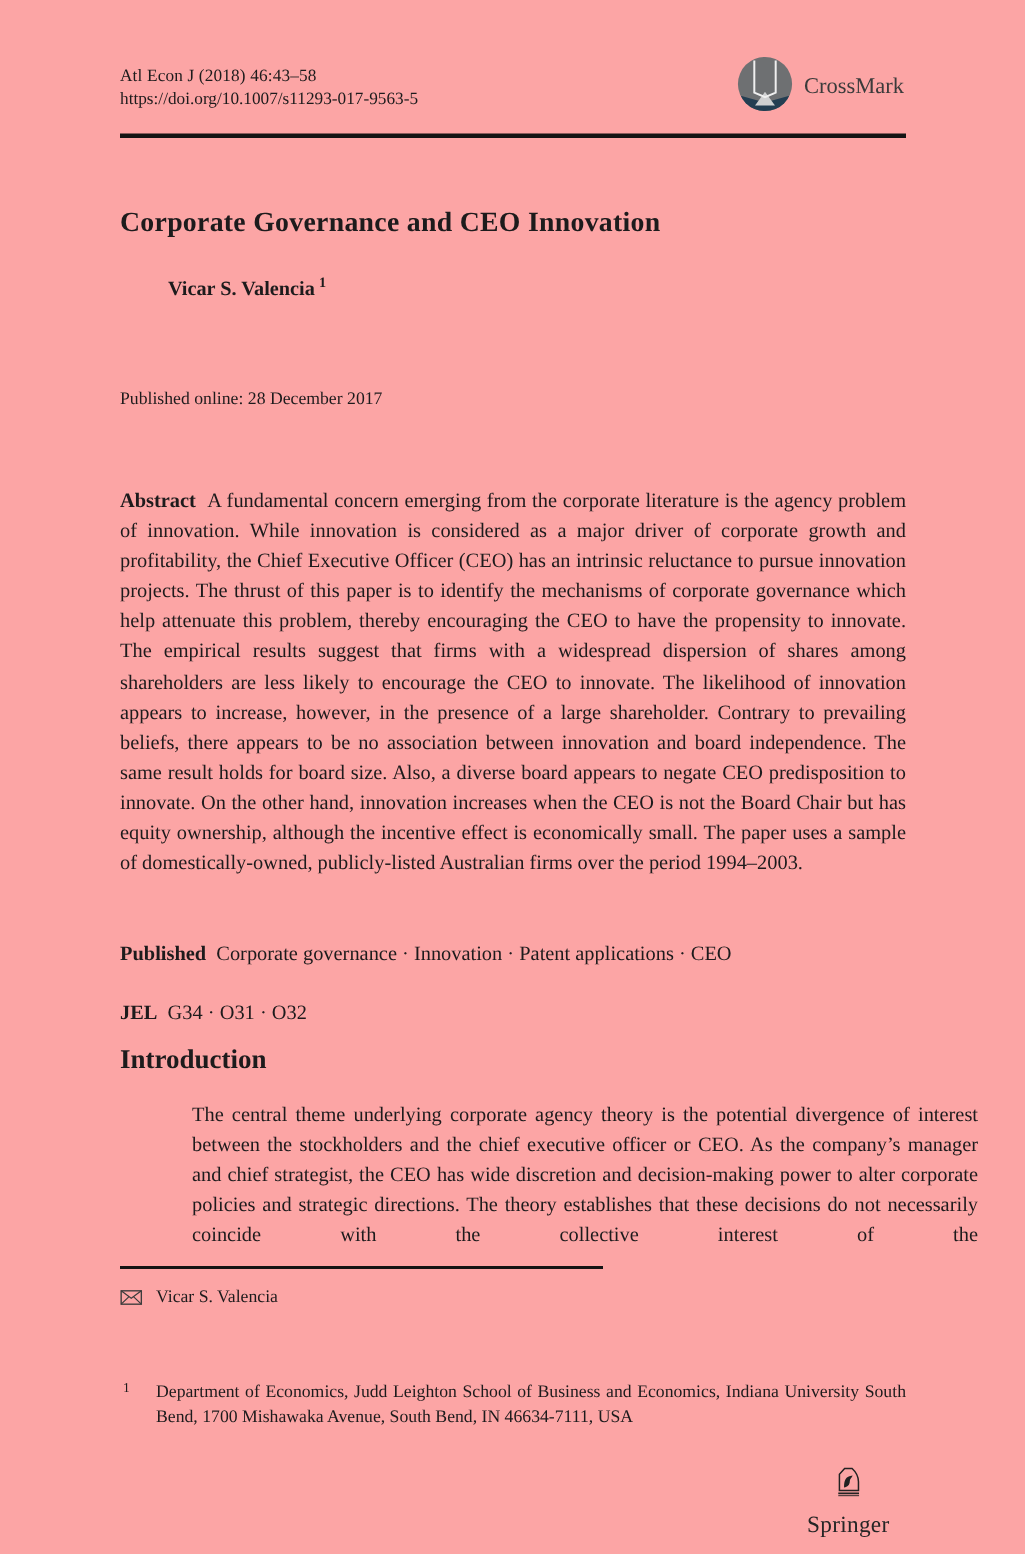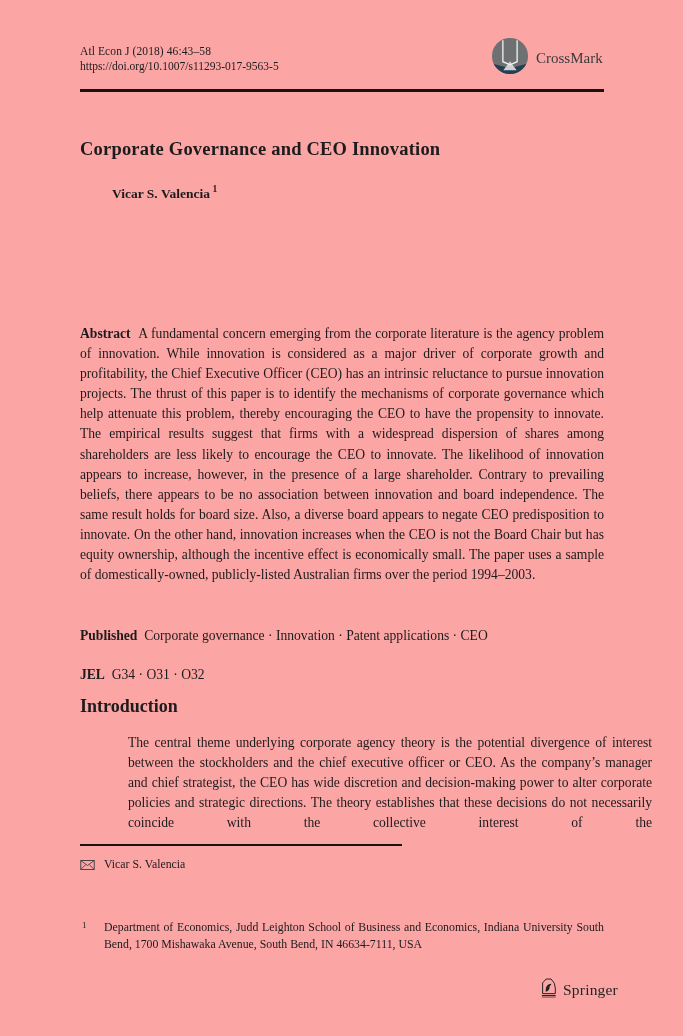--- a/index.html
+++ b/index.html
@@ -44,21 +44,21 @@
   .correspondence { left: 80px; top: 856px; width: 400px; font-size: 11.8px; line-height: 16.5px; }
   .correspondence .mail-row { display: flex; align-items: flex-start; gap: 9px; }
   .correspondence .email { padding-left: 24px; }
   .envelope { margin-top: 2px; }
 
   .affiliation { left: 80px; top: 919px; width: 524px; font-size: 11.8px; line-height: 16.5px; }
   .affiliation .marker { position: absolute; left: 2px; top: -2px; font-size: 9px; }
   .affiliation .aff-text { display: block; padding-left: 24px; text-align: justify; }
 
   
-  .springer { left: 538px; top: 977px; display: flex; align-items: center; gap: 5px; }
+  .springer { left: 538px; top: 977px; display: flex; align-items: center; gap: 5px; flex-direction: column; }
   .springer-wordmark { font-size: 15.5px; color: #252525; letter-spacing: 0.2px; }
 </style>
 </head>
 <body>
 
 <div class="page">
 
   <div class="abs journal-ref">Atl Econ J (2018) 46:43–58</div>
   <div class="abs doi">https://doi.org/10.1007/s11293-017-9563-5</div>
   <div class="abs header-rule"></div>
@@ -79,20 +79,21 @@
           <path d="M20,25.5 L13,35 L27,35 Z" fill="#cfd0d1"></path>
         </g>
         <path d="M12.5,3.5 L12.5,26 L20,29.2 L27.5,26 L27.5,3.5" stroke="#efefef" stroke-width="1.4" fill="none"></path>
       </svg>
     </span>
     <span class="crossmark-label">CrossMark</span>
   </div>
   <div class="abs author"><span>Vicar S. Valencia</span> <sup>1</sup></div>
 
   <div class="abs pubinfo">
+    <div>Published online: 28 December 2017</div>
   </div>
 
   <div class="abs abstract-p">
     <span class="bold-label">Abstract</span>&nbsp;&nbsp;<span>A fundamental concern emerging from the corporate literature is the agency problem of innovation. While innovation is considered as a major driver of corporate growth and profitability, the Chief Executive Officer (CEO) has an intrinsic reluctance to pursue innovation projects. The thrust of this paper is to identify the mechanisms of corporate governance which help attenuate this problem, thereby encouraging the CEO to have the propensity to innovate. The empirical results suggest that firms with a widespread dispersion of shares among shareholders are less likely to encourage the CEO to innovate. The likelihood of innovation appears to increase, however, in the presence of a large shareholder. Contrary to prevailing beliefs, there appears to be no association between innovation and board independence. The same result holds for board size. Also, a diverse board appears to negate CEO predisposition to innovate. On the other hand, innovation increases when the CEO is not the Board Chair but has equity ownership, although the incentive effect is economically small. The paper uses a sample of domestically-owned, publicly-listed Australian firms over the period 1994–2003.</span>
   </div>
 
   <div class="abs keywords-line">
     <span class="bold-label">Published</span>&nbsp;&nbsp;<span>Corporate governance · Innovation · Patent applications · CEO</span>
   </div>
   <div class="abs jel-line">

